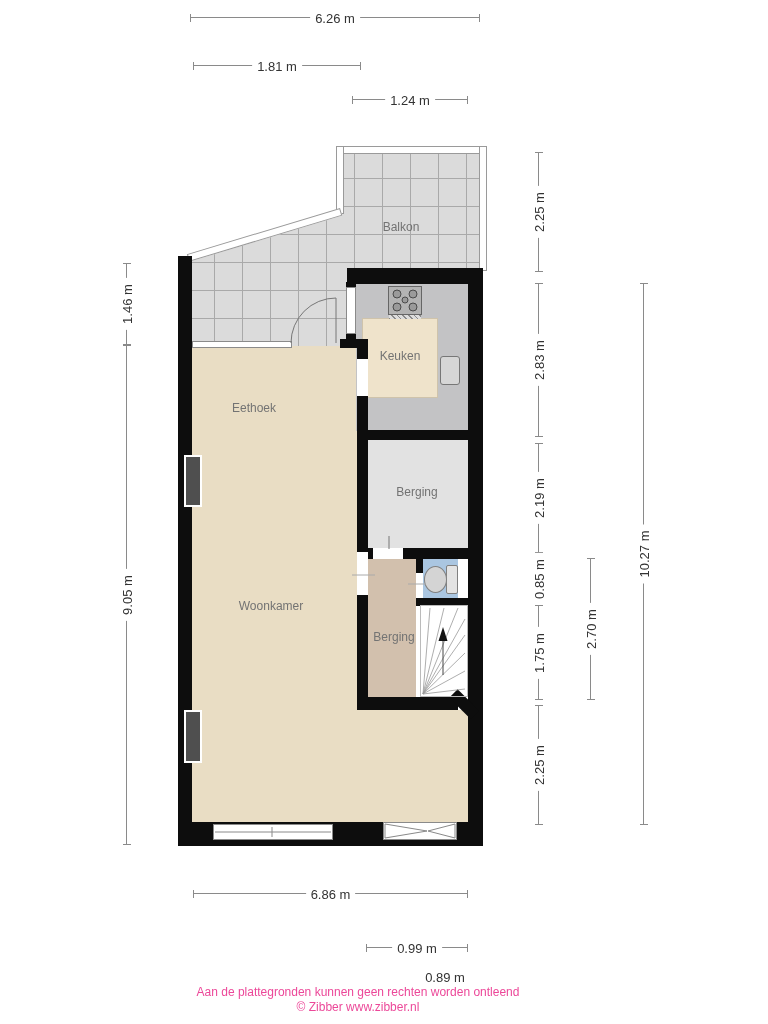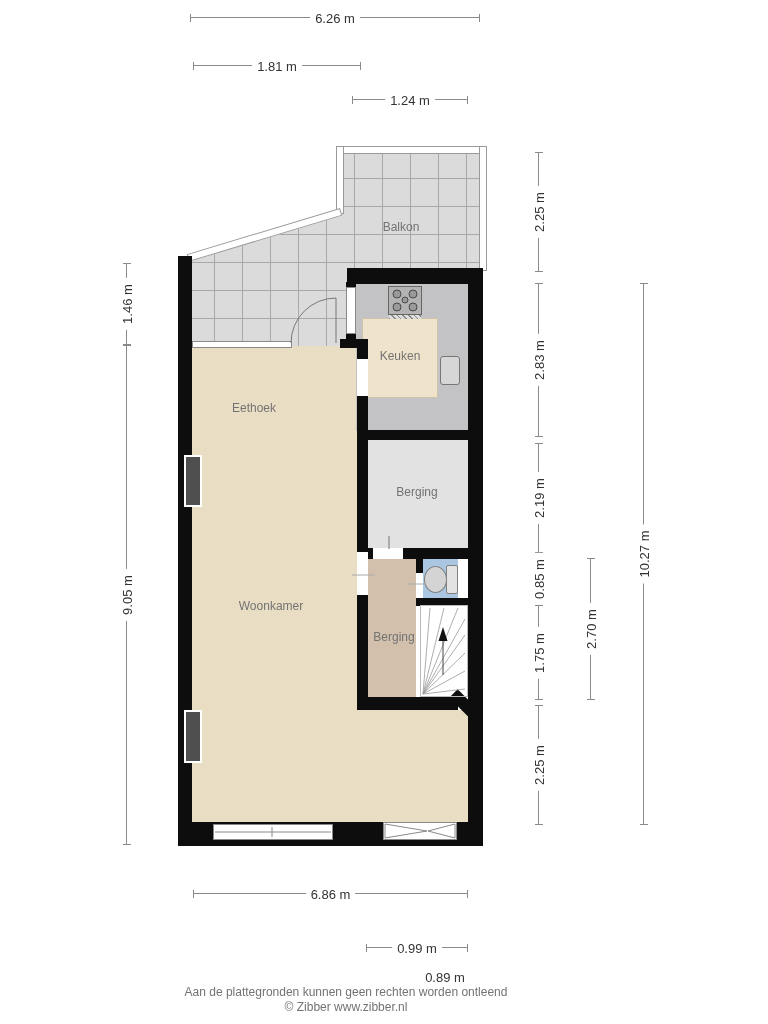--- a/index.html
+++ b/index.html
@@ -28,21 +28,21 @@
   .dim-h i{position:absolute;top:-4px;width:1px;height:8px;background:#8a8a8a;}
   .dim-h .t1{left:0;} .dim-h .t2{right:0;}
   .dim-h span{position:absolute;left:50%;top:0;transform:translate(-50%,-50%);
               background:#fff;padding:0 5px;font-size:13px;color:#333;white-space:nowrap;}
   .dim-v{border-left:1px solid #8a8a8a;width:0;}
   .dim-v i{position:absolute;left:-4px;height:1px;width:8px;background:#8a8a8a;}
   .dim-v .t1{top:0;} .dim-v .t2{bottom:0;}
   .dim-v span{position:absolute;top:50%;left:0;transform:translate(-50%,-50%) rotate(-90deg);
               background:#fff;padding:0 6px;font-size:13px;color:#333;white-space:nowrap;}
   .footer{position:absolute;left:0;top:985px;width:692px;text-align:center;
-          font-size:12px;line-height:15px;color:#737373;}
+          font-size:12px;line-height:15px;color:#ec4899;padding-left:12px;}
   svg.overlay{position:absolute;left:0;top:0;pointer-events:none;}
 </style>
 </head>
 <body>
 
 <div class="page">
 
   <div class="tiles"></div>
 
   <div class="rail" style="left:336px;top:146px;width:151px;height:8px;"></div>

